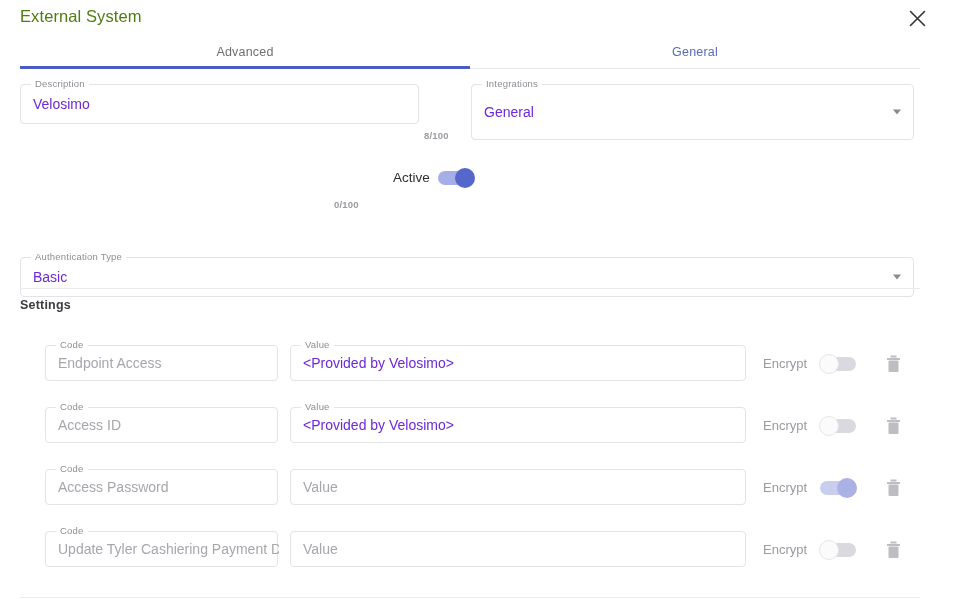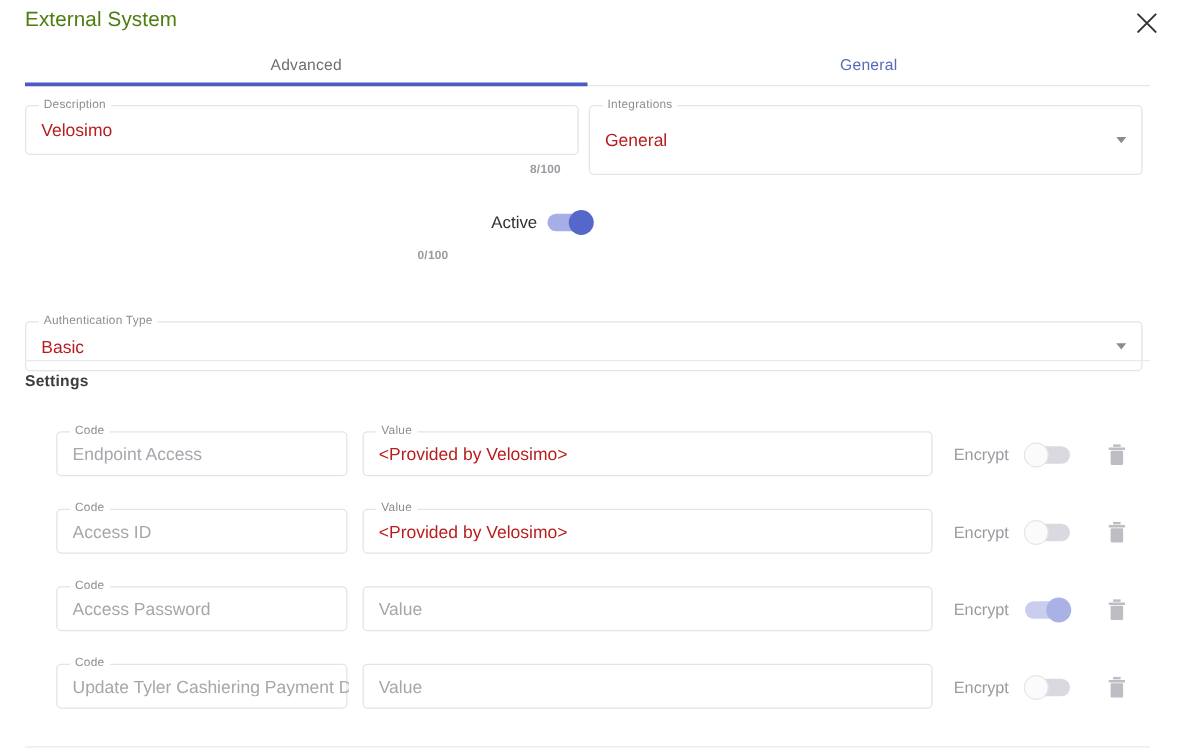--- a/index.html
+++ b/index.html
@@ -54,21 +54,21 @@
   }
   .field .legend {
     position: absolute; top: -7px; left: 10px;
     padding: 0 4px; background: #fff;
     font-size: 9.5px; color: #8d8d93; letter-spacing: .2px;
     white-space: nowrap;
   }
   .field .val {
     position: absolute; left: 12px; top: 50%;
     transform: translateY(-50%);
-    font-size: 14px; color: #b91c1c; white-space: nowrap;
+    font-size: 14px; color: #6d28d9; white-space: nowrap;
     overflow: hidden; text-overflow: clip;
   }
   .field .val.placeholder { color: #a6a6ac; }
   .field .caret {
     position: absolute; right: 12px; top: 50%;
     transform: translateY(-50%);
     width: 0; height: 0;
     border-left: 4.5px solid transparent;
     border-right: 4.5px solid transparent;
     border-top: 5px solid #8a8a90;
@@ -135,21 +135,21 @@
     <div class="tab">
       <span>Advanced</span>
     </div>
     <div class="tab active">
       <span>General</span>
     </div>
   </div>
   <div class="tabs-underline"></div>
   <div class="tabs-indicator"></div>
 
-  <div class="field" style="left:20px; top:84px; width:443px; height:40px;">
+  <div class="field" style="left:20px; top:84px; width:399px; height:40px;">
     <span class="legend">Description</span>
     <span class="val">Velosimo</span>
   </div>
   <div class="counter" style="left:424px; top:130px;">8/100</div>
 
   <div class="field" style="left:471px; top:84px; width:443px; height:56px;">
     <span class="legend">Integrations</span>
     <span class="val">General</span>
     <span class="caret"></span>
   </div>

